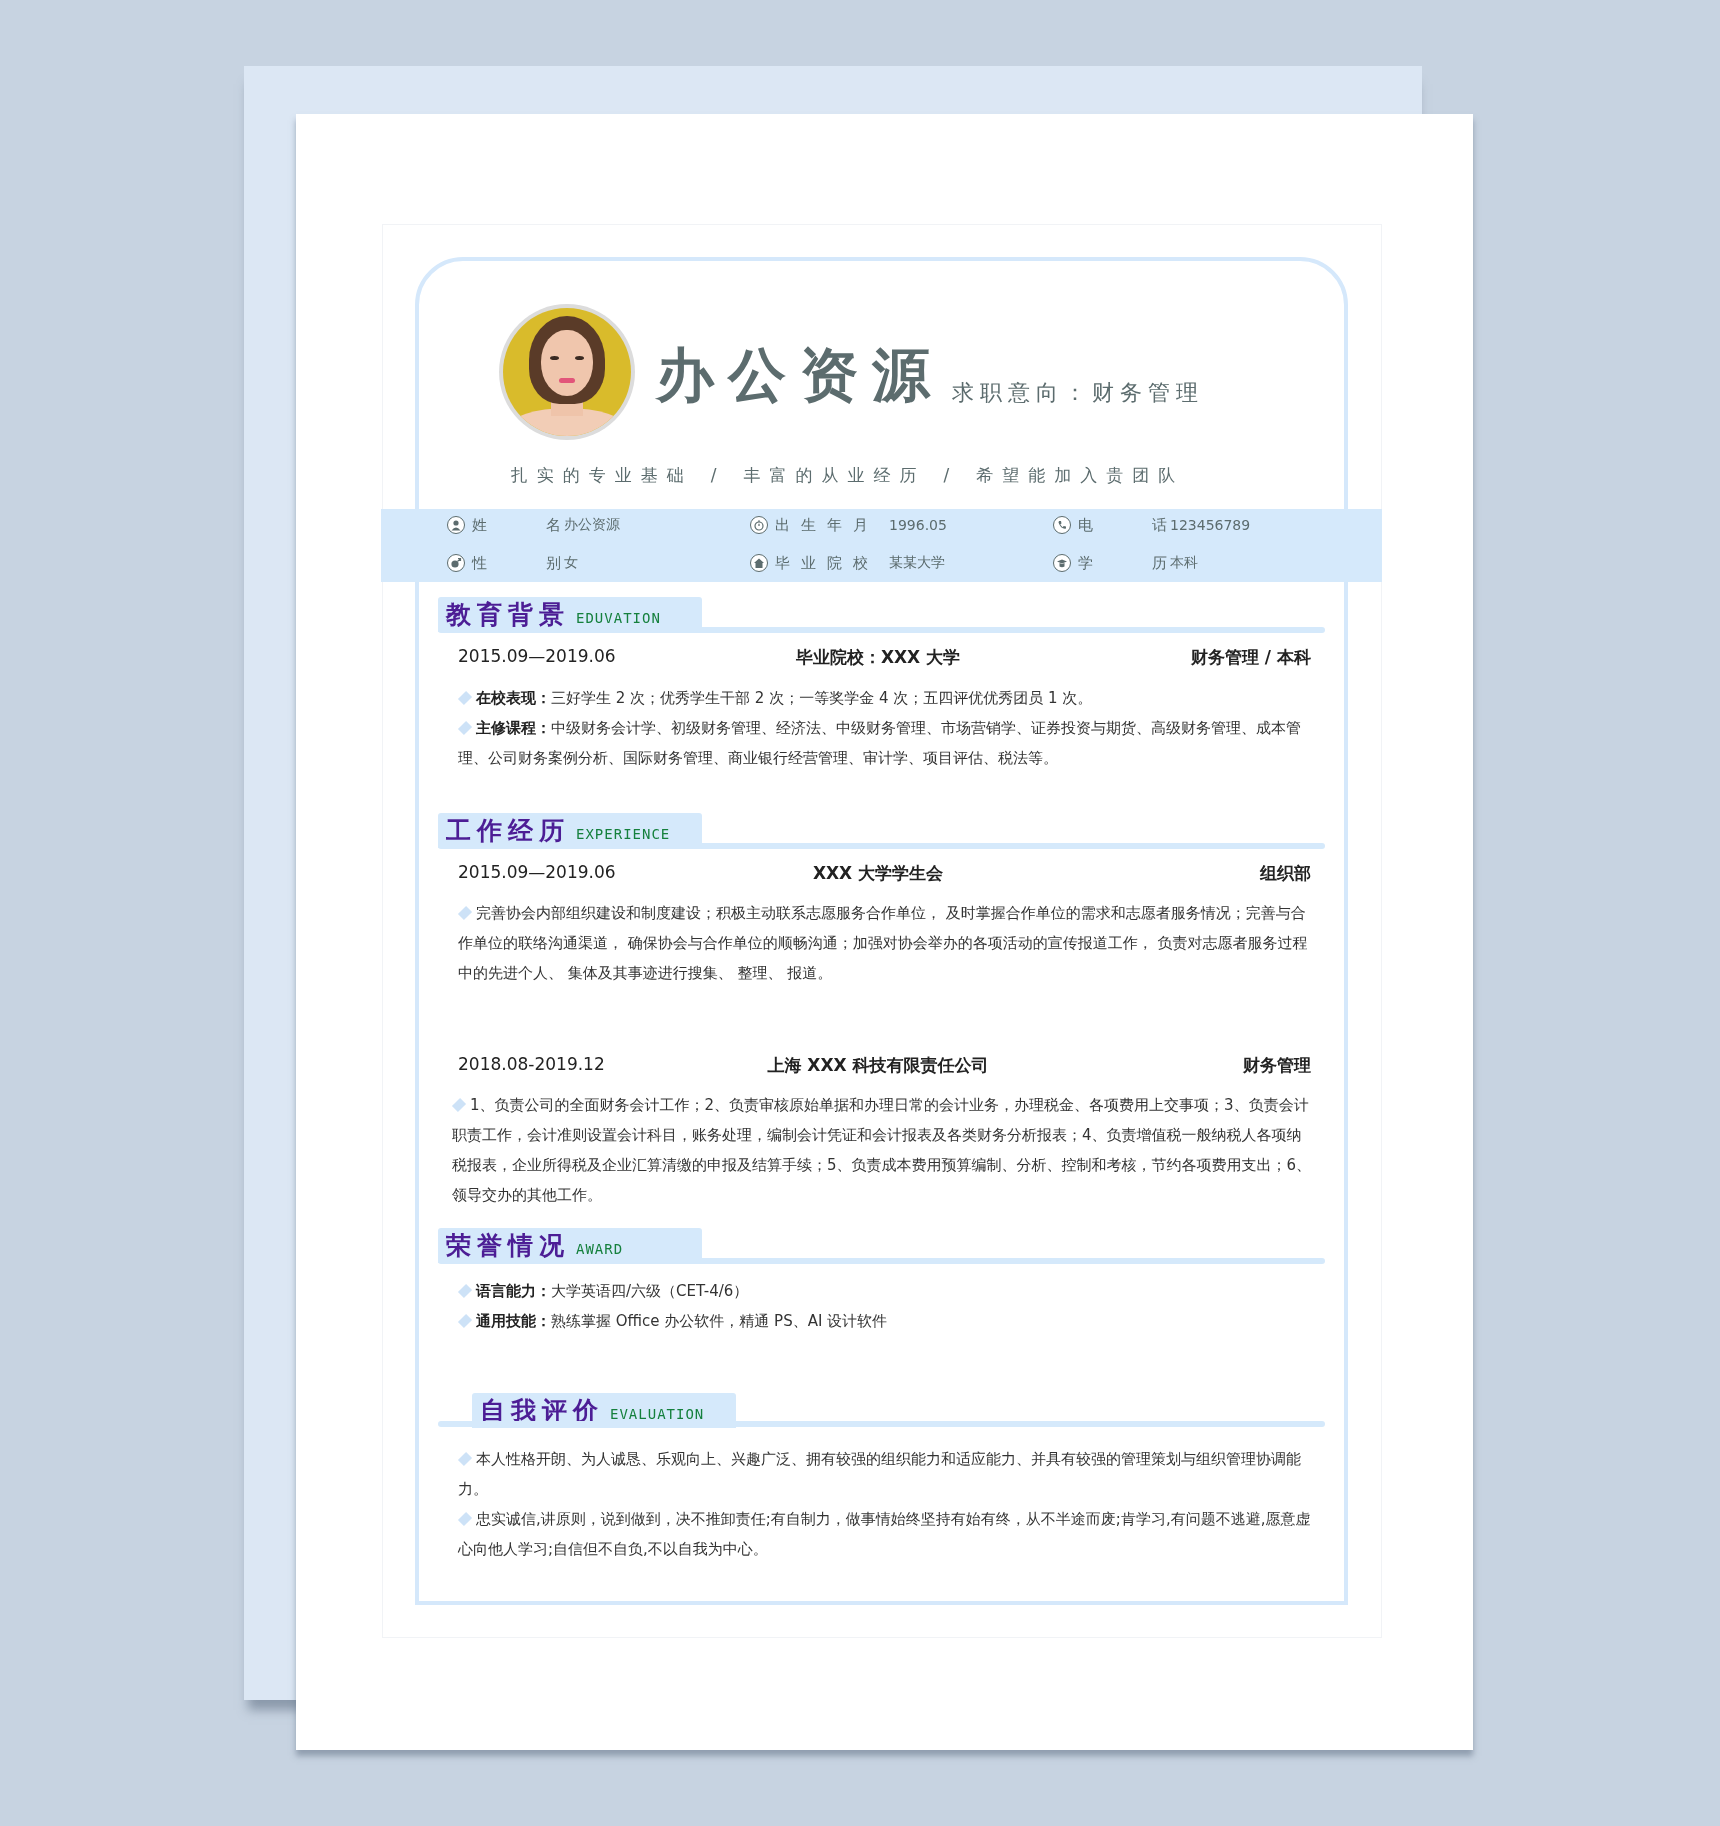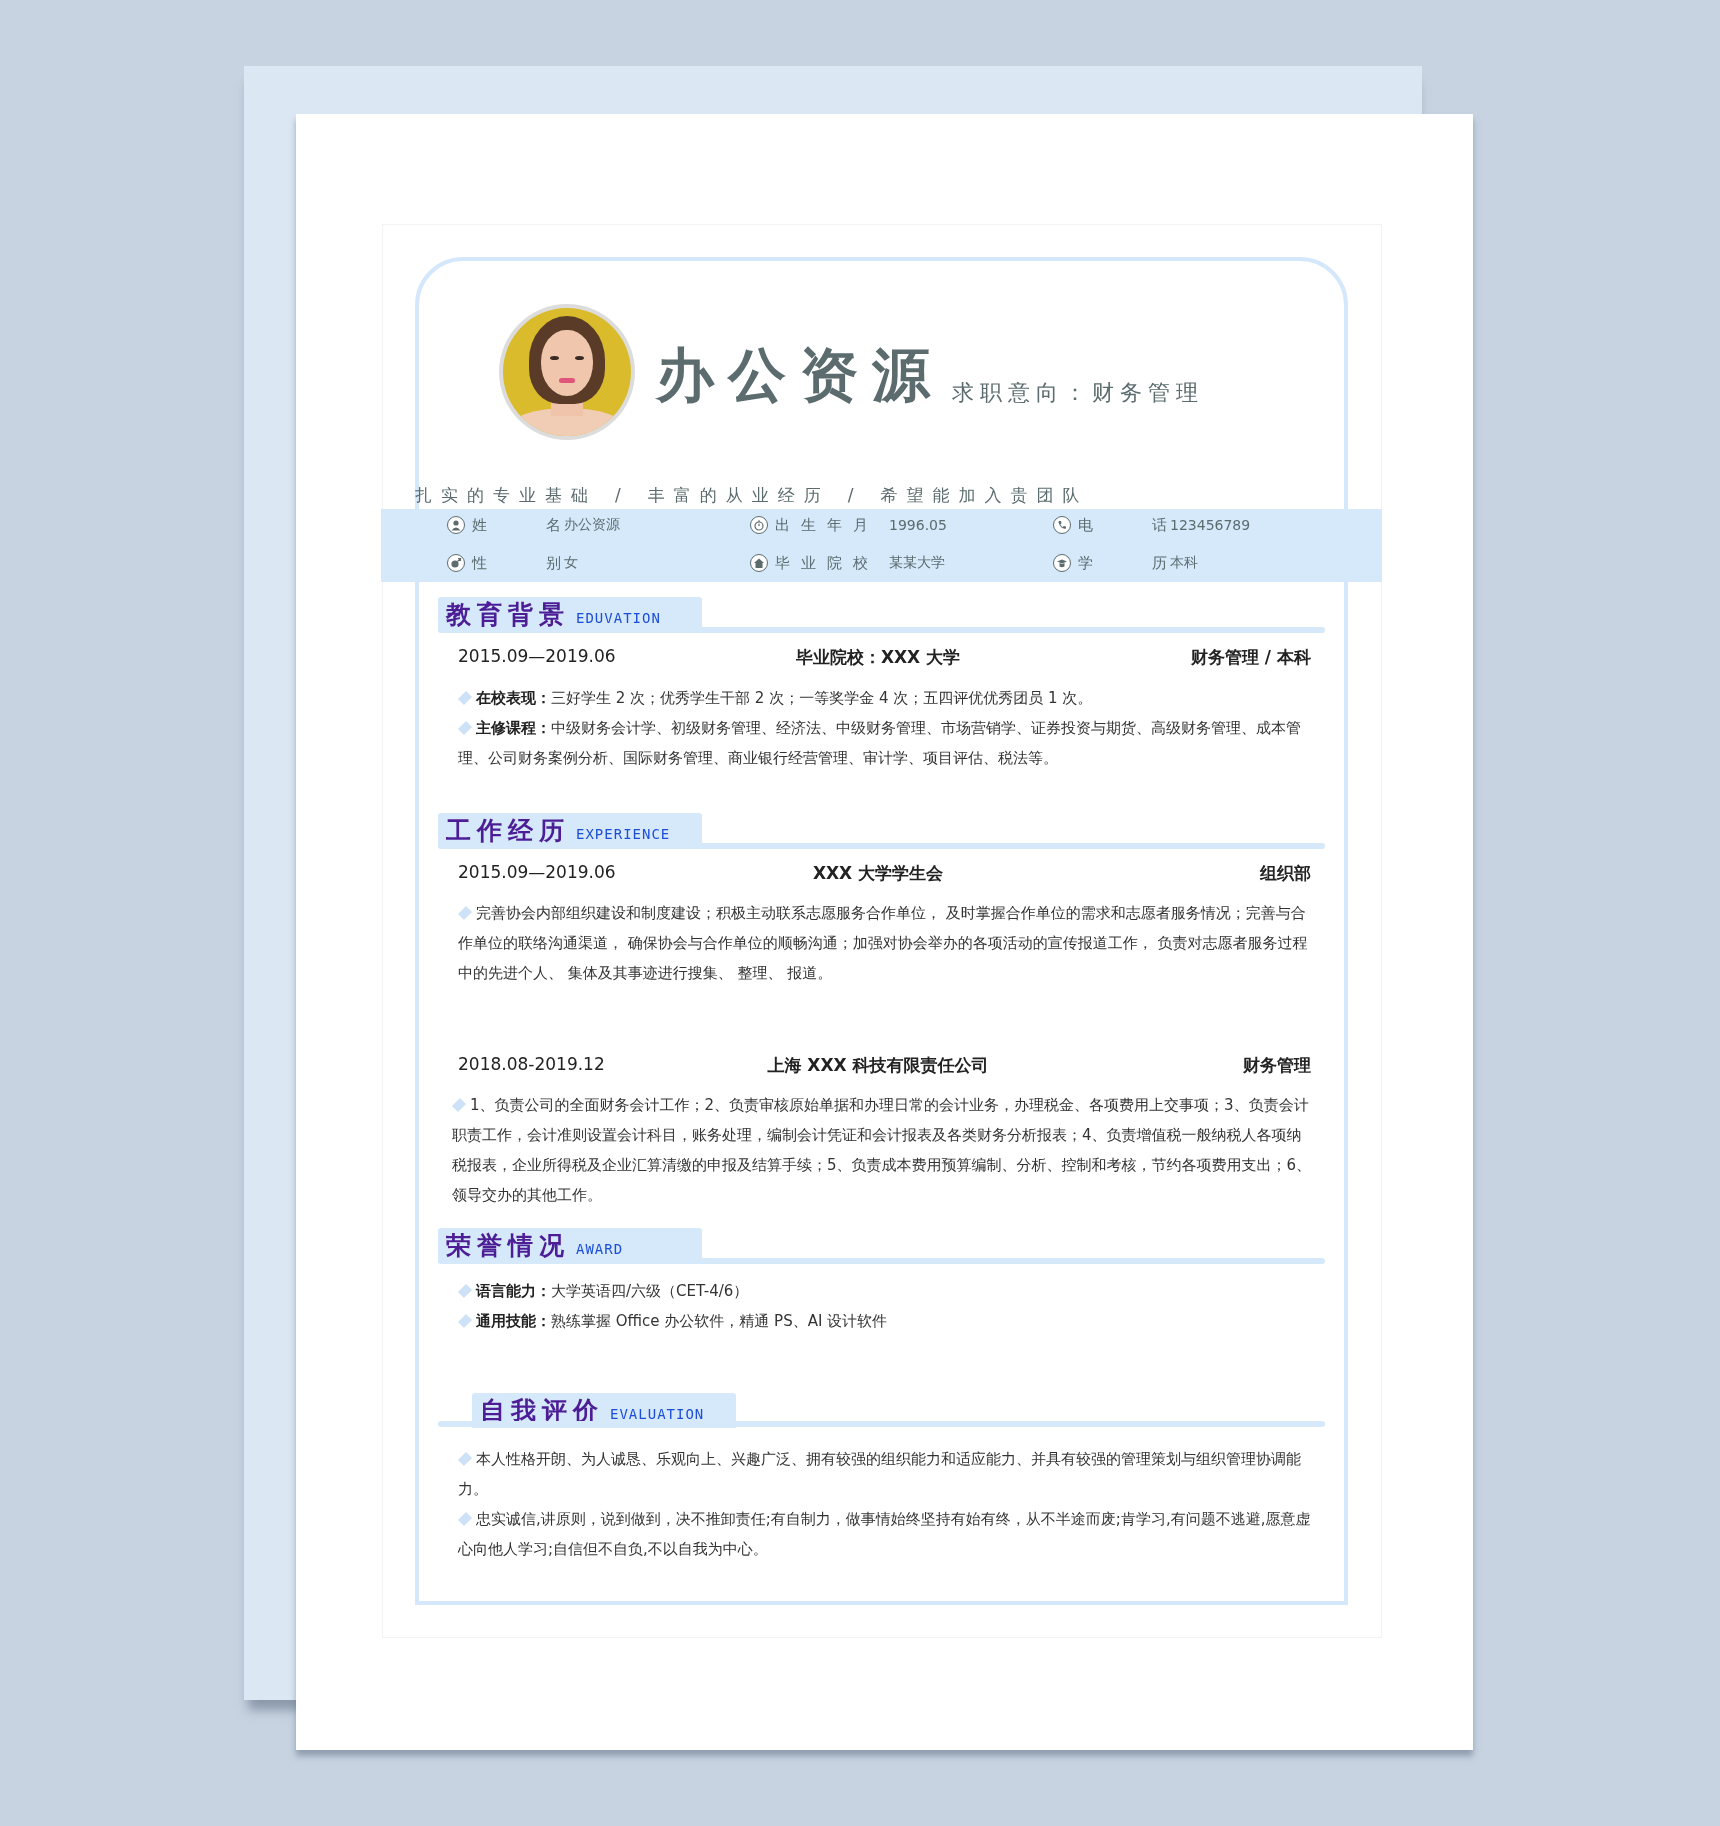--- a/index.html
+++ b/index.html
@@ -45,21 +45,21 @@
   .shoulders { position:absolute; left:6px; top:100px; width:116px; height:40px; border-radius:50% 50% 0 0; background:#f2cdb6; }
 
   .title {
     left:656px; top:340px; font-size:58px; font-weight:bold; color:#5c6c6e;
     letter-spacing:14px; line-height:70px; white-space:nowrap;
   }
   .subtitle {
     left:952px; top:378px; font-size:22px; color:#5c6c6e; letter-spacing:6px; white-space:nowrap;
   }
   .tagline {
-    left:415px; width:865px; top:484px; text-align:left; font-size:17px; color:#5c6c6e;
+    left:415px; width:865px; top:464px; text-align:center; font-size:17px; color:#5c6c6e;
     letter-spacing:9px; white-space:nowrap;
   }
   .tagline .sep { margin:0 18px; }
 
   .info-band {
     left:381px; top:509px; width:1001px; height:73px; background:#d5e9fb;
   }
   .info-cell {
     position:absolute; height:24px; display:flex; align-items:center;
     font-size:15px; color:#5c6c6e;
@@ -70,21 +70,21 @@
   }
   .info-icon svg { width:12px; height:12px; }
   .info-label { letter-spacing:11px; white-space:nowrap; display:inline-block; }
   .info-value { color:#5c6c6e; white-space:nowrap; font-size:14px; }
 
   .section-tab {
     height:35px; background:#d5e9fb; border-radius:3px 3px 0 0;
     display:flex; align-items:flex-end; padding-left:8px; box-sizing:border-box;
   }
   .section-title { font-size:25px; font-weight:bold; color:#4c1d95; letter-spacing:6px; line-height:34px; }
-  .section-en { font-size:14px; color:#1d4ed8; margin-left:6px; line-height:28px; letter-spacing:1px; font-family:"DejaVu Sans Mono", monospace; }
+  .section-en { font-size:14px; color:#15803d; margin-left:6px; line-height:28px; letter-spacing:1px; font-family:"DejaVu Sans Mono", monospace; }
   .section-line {
     height:6px; background:#d5e9fb; border-radius:3px;
   }
 
   .row3 { display:flex; justify-content:space-between; font-size:17px; color:#222; width:853px; }
   .row3 .mid { position:absolute; left:0; right:13px; text-align:center; pointer-events:none; }
   .body-text {
     font-size:15px; line-height:30px; color:#333; width:855px;
   }
   .diamond {

